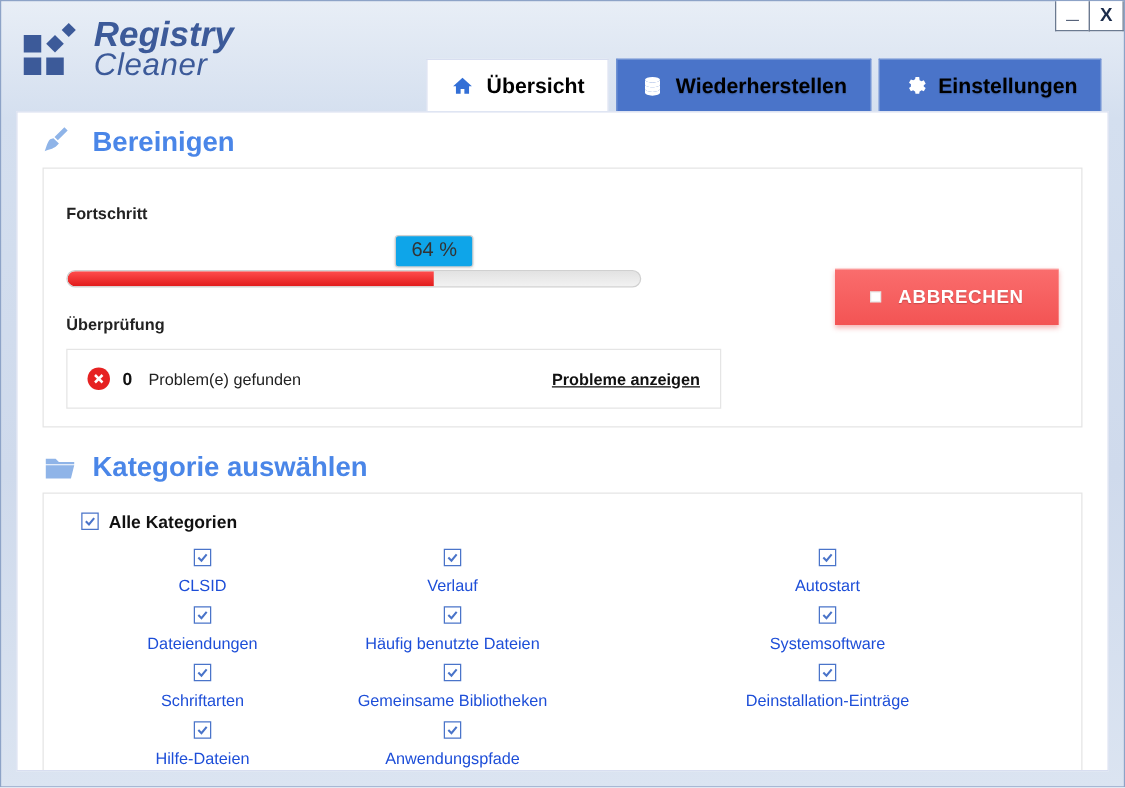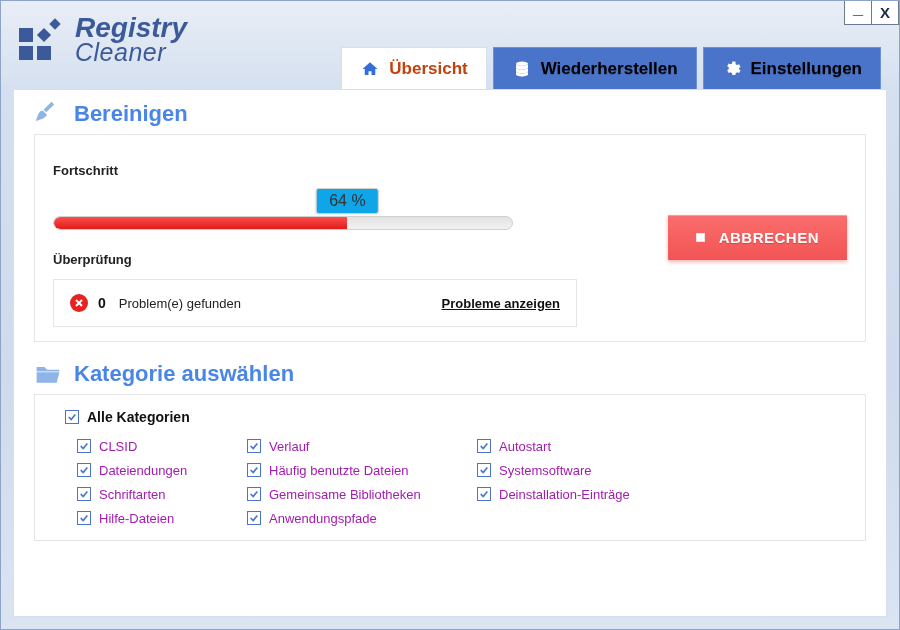--- a/index.html
+++ b/index.html
@@ -55,21 +55,21 @@
   .tab {
     height: 42px; padding: 0 18px;
     background: #4a74c9;
     color: #000000; font-size: 17px; font-weight: 600;
     display: flex; align-items: center; gap: 9px;
     border: 1px solid #6f91d3; border-bottom: none;
     cursor: pointer;
     text-shadow: 0 1px 1px rgba(0,0,0,0.2);
   }
   .tab.active {
-    background: #fff; color: #c2410c; border-color: #d8def0;
+    background: #fff; color: #000000; border-color: #d8def0;
     text-shadow: none;
   }
   .tab svg { width: 20px; height: 18px; display: block; }
   .tab .ico-fill { fill: #fff; }
   .tab.active .ico-fill { fill: #336fd6; }
   
   .main {
     margin: 0 12px 12px 12px;
     flex: 1;
     background: #fff;
@@ -152,21 +152,21 @@
     background: #fff; cursor: pointer;
   }
   .cb svg { width: 10px; height: 10px; display: block; }
   .cat-cols {
     display: flex; padding-left: 24px;
   }
   .cat-col { display: flex; flex-direction: column; gap: 9px; }
   .cat-col.c0 { width: 170px; }
   .cat-col.c1 { width: 230px; }
   .cat-col.c2 { flex: 1; }
-  .cat-item { display: flex; gap: 8px; font-size: 13px; color: #a21caf; }
+  .cat-item { display: flex; align-items: center; gap: 8px; font-size: 13px; color: #1d4ed8; flex-direction: column; }
 </style>
 </head>
 <body>
 
 <div class="window">
 
   <div class="title-controls">
     <div class="title-btn minimize">
         <span>_</span>
       </div>

